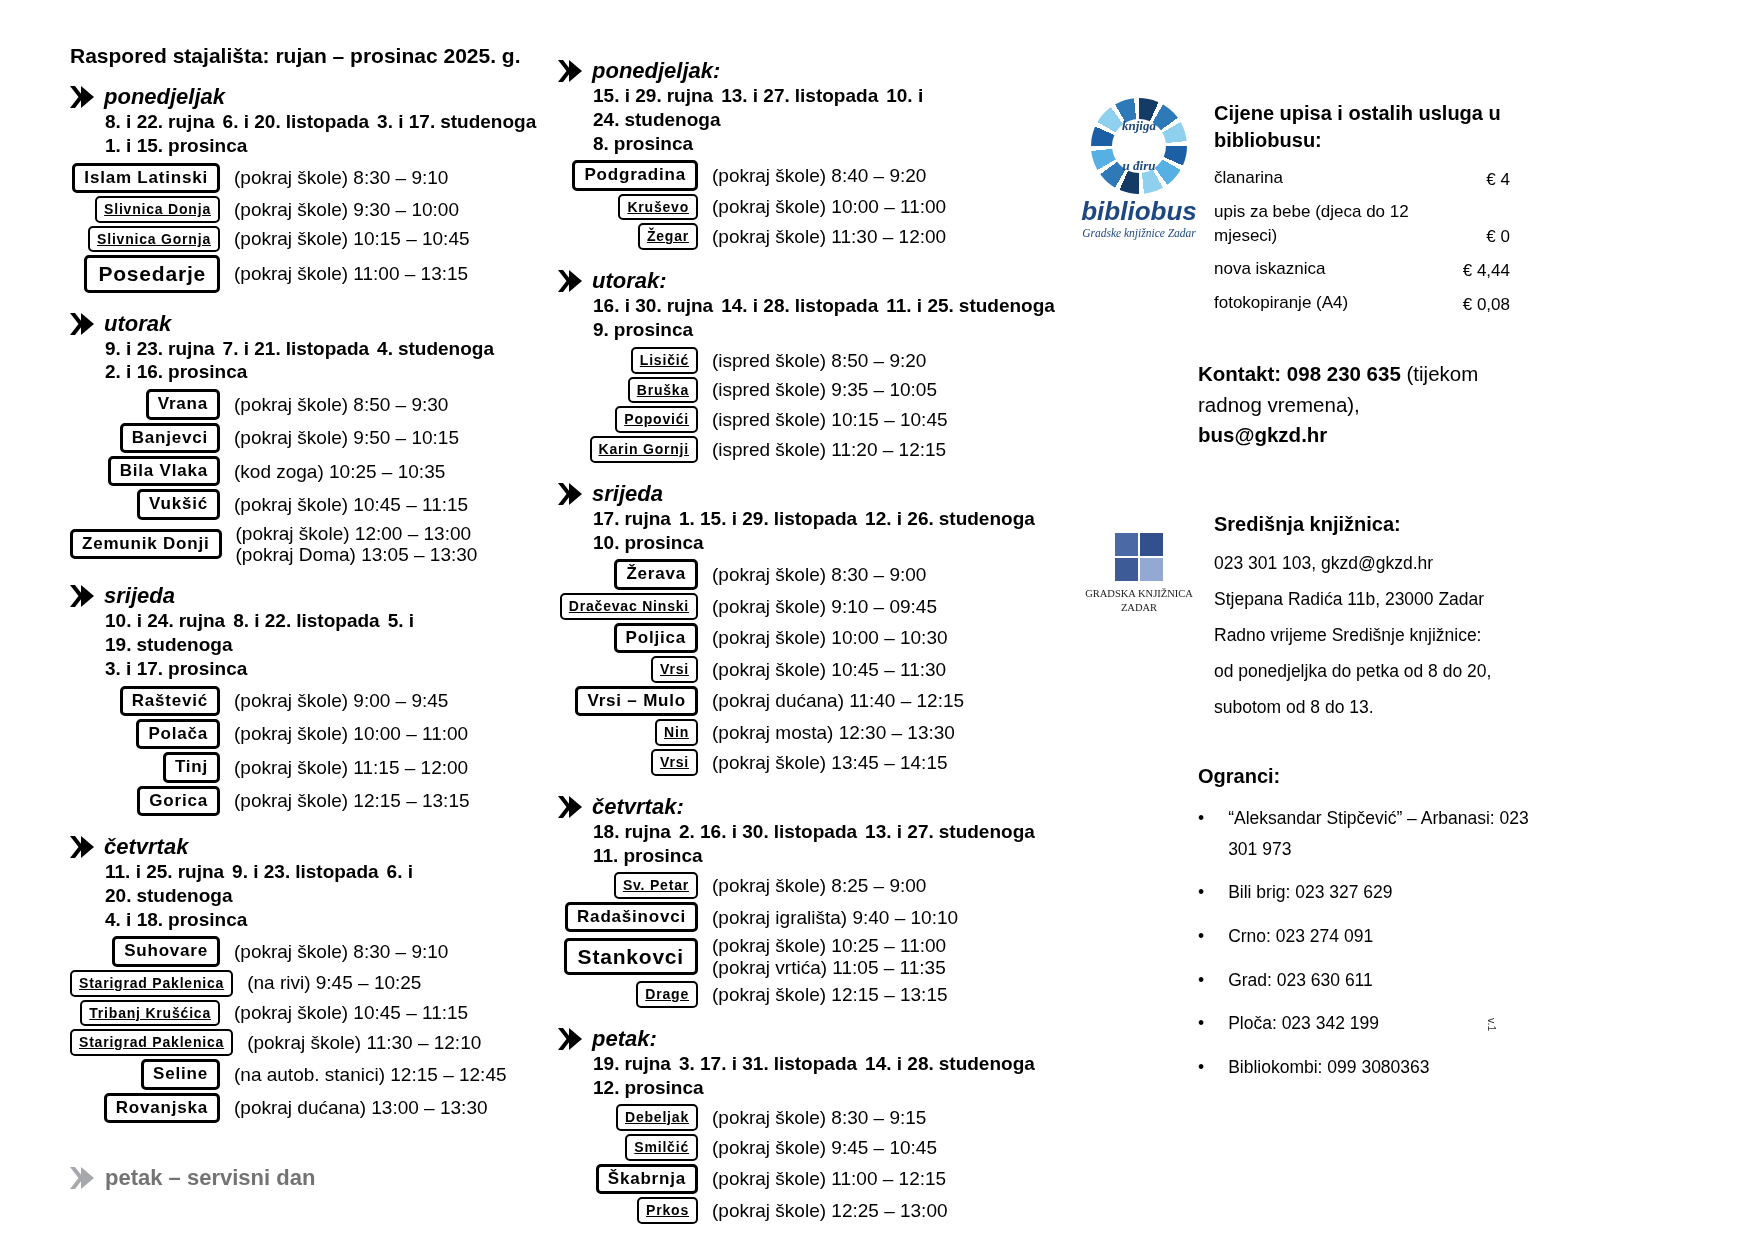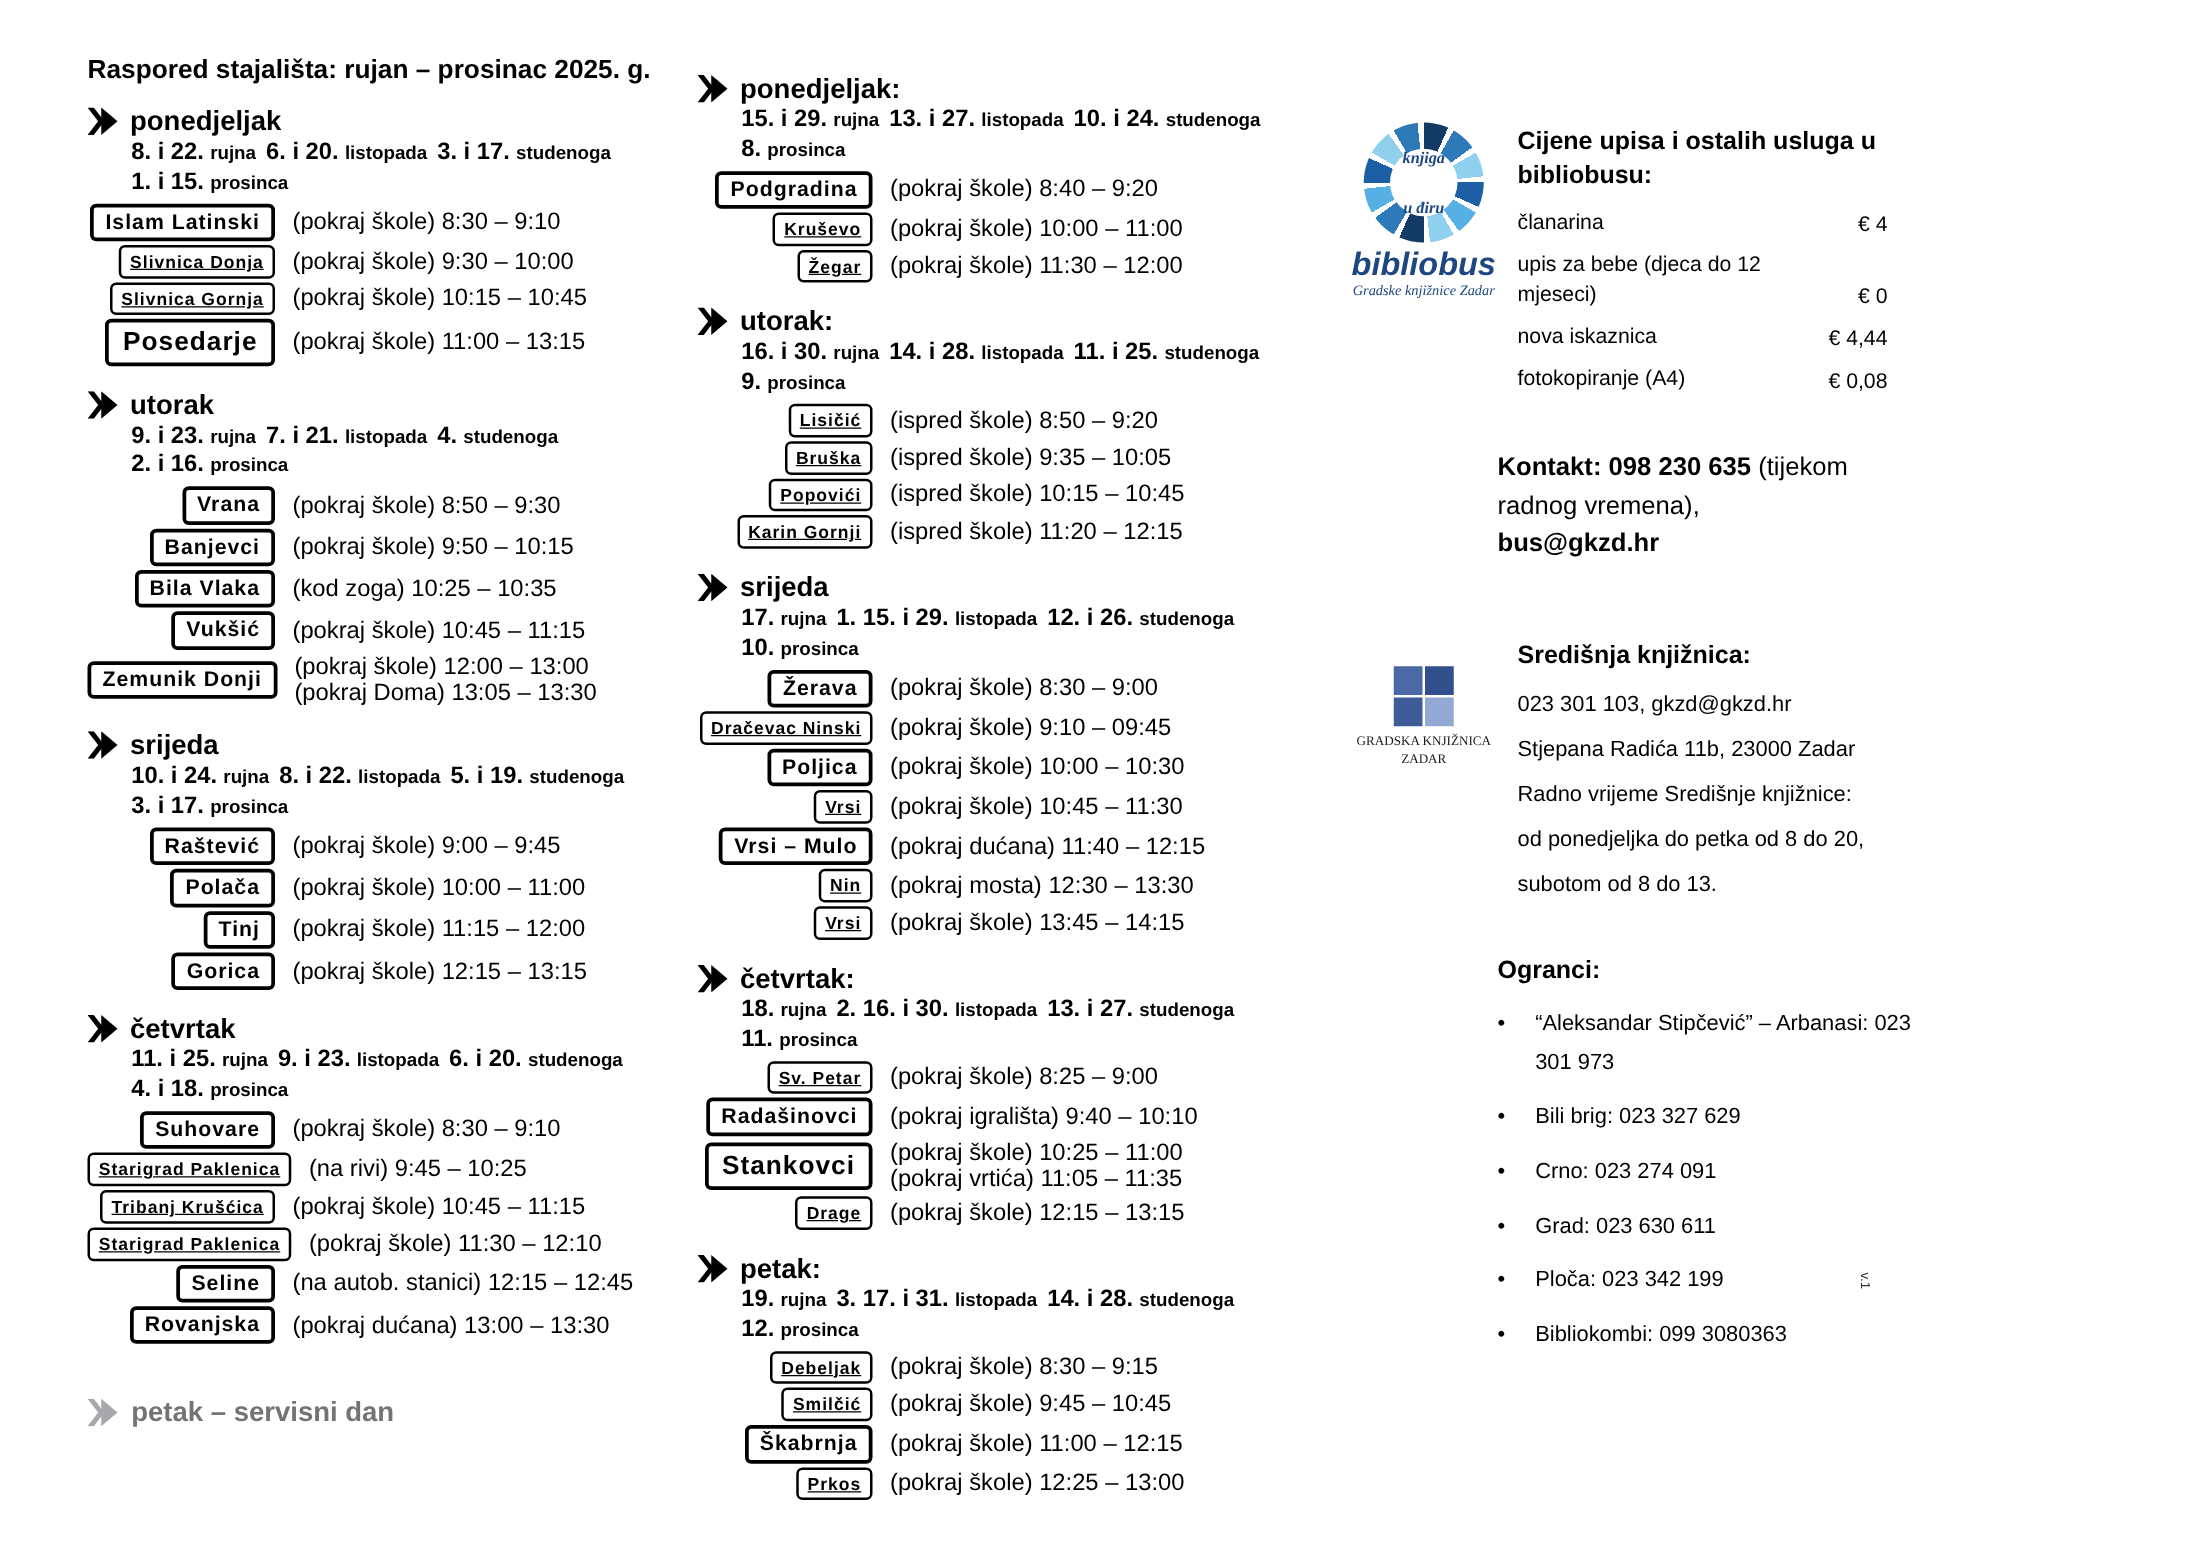--- a/index.html
+++ b/index.html
@@ -9,27 +9,27 @@
   
   .col{position:absolute;top:0;}
   #col-left{left:70px;top:44px;width:475px;}
   #col-mid{left:558px;top:58px;width:505px;}
   #col-right{left:1080px;top:96px;width:650px;}
 
   .title{font-size:21px;font-weight:bold;margin:0 0 16px 0;}
 
   
   .day{margin-bottom:18px;}
-  .dayhead{display:flex;align-items:center;gap:9px;}
+  .dayhead{display:flex;align-items:center;gap:9px;font-style:italic;}
   .chev{display:inline-flex;color:#000;}
   .chev svg{display:block;}
   .dayname{font-size:22px;font-weight:bold;}
   .dates{margin-left:35px;font-weight:bold;line-height:1.25;}
   .dn{font-size:19px;}
-  .dm{font-size:15px;margin:0 8px 0 5px;}
+  .dm{font-size:19px;margin:0 8px 0 5px;}
 
   .stops{margin-top:5px;}
   .stop{display:flex;align-items:center;margin:3px 0;}
   .cell{flex:0 0 150px;display:flex;justify-content:flex-end;}
   #col-mid .cell{flex:0 0 140px;}
   .box{border:3px solid #000;border-radius:5px;background:#fff;font-weight:bold;
        white-space:nowrap;letter-spacing:0.8px;line-height:1.2;flex:0 0 auto;}
   .box.sm{font-size:14px;padding:3px 7px;border-width:2.5px;text-decoration:underline;}
   .box.md{font-size:17px;padding:2px 9px;}
   .box.lg{font-size:21px;padding:3px 11px;}

